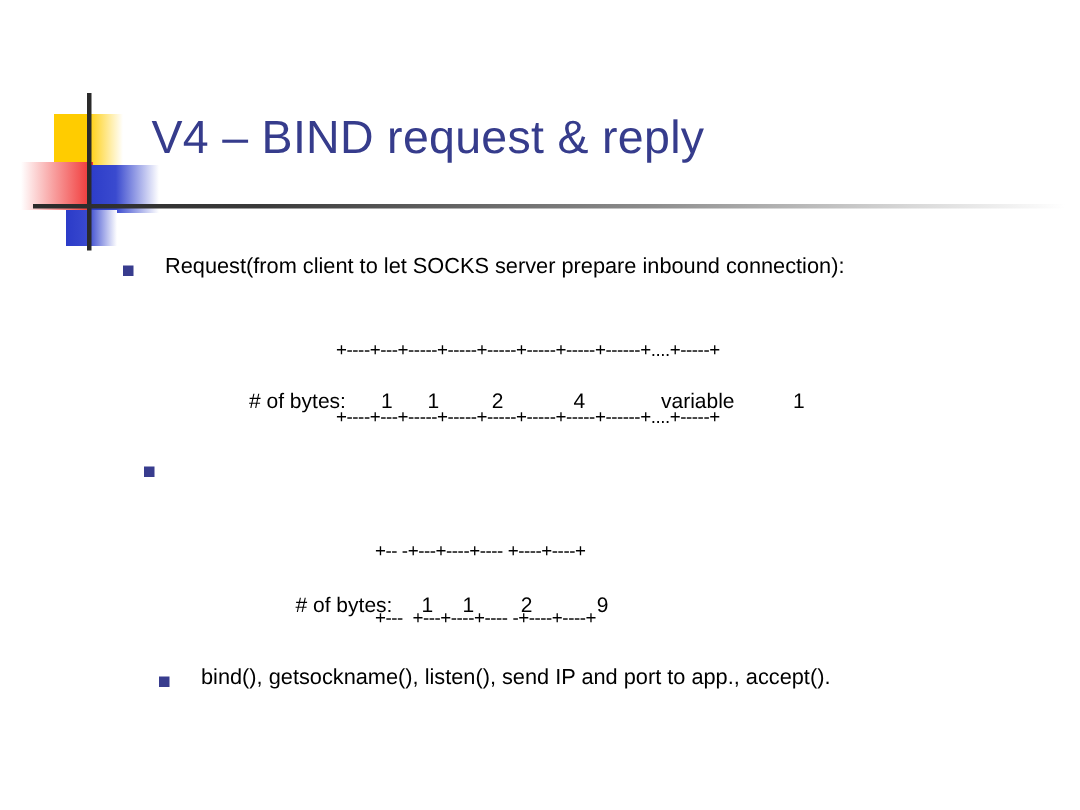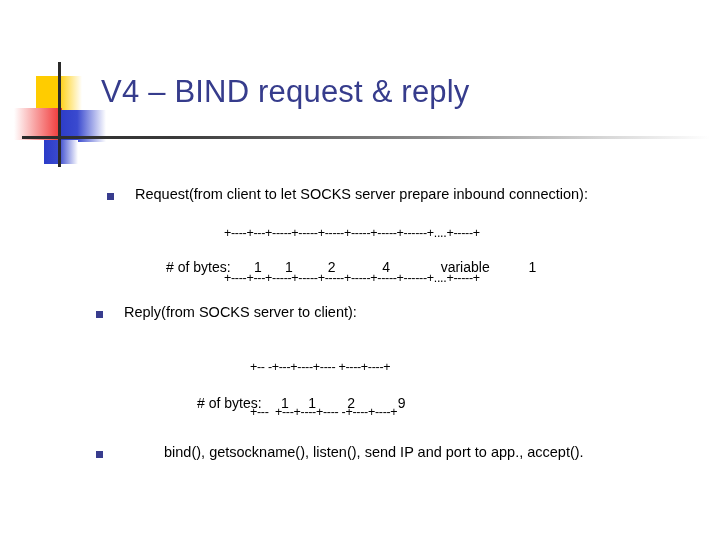--- a/index.html
+++ b/index.html
@@ -100,23 +100,23 @@
     margin-right: 21px;
     flex: 0 0 auto;
   }
   .bullet-text {
     font-size: 14.5px;
     color: #000000;
     white-space: nowrap;
     line-height: 1.15;
   }
 
-  #bullet-request { left: 107px; top: 170px; margin-top: 16px; }
+  #bullet-request { left: 82px; top: 170px; }
   #bullet-reply   { left: 96px; top: 304px; }
-  #bullet-calls   { left: 96px; top: 444px; gap: 40px; }
+  #bullet-calls   { left: 106px; top: 444px; }
 
   
   .packet-block {
     position: absolute;
     font-family: "Liberation Sans", sans-serif;
     color: #000000;
     white-space: pre;
     font-size: 12.5px;
     line-height: 15px;
   }
@@ -168,21 +168,20 @@
 
 <div class="packet-block" id="packet-request">
   <div class="packet-line rule-line">+----+---+-----+-----+-----+-----+-----+------+....+-----+</div>
   <div class="packet-line rule-line">+----+---+-----+-----+-----+-----+-----+------+....+-----+</div>
 </div>
 
 <div class="bytes-row" id="bytes-request"># of bytes:      1      1         2            4             variable          1</div>
 
 <div class="bullet-row" id="bullet-reply">
   <div class="bullet-marker"></div>
-  <div class="bullet-text">Reply(from SOCKS server to client):</div>
 </div>
 
 <div class="packet-block" id="packet-reply">
   <div class="packet-line rule-line">+-- -+---+----+---- +----+----+</div>
   <div class="packet-line rule-line">+---  +---+----+---- -+----+----+</div>
 </div>
 
 <div class="bytes-row" id="bytes-reply"># of bytes:     1     1        2           9</div>
 
 <div class="bullet-row" id="bullet-calls">

